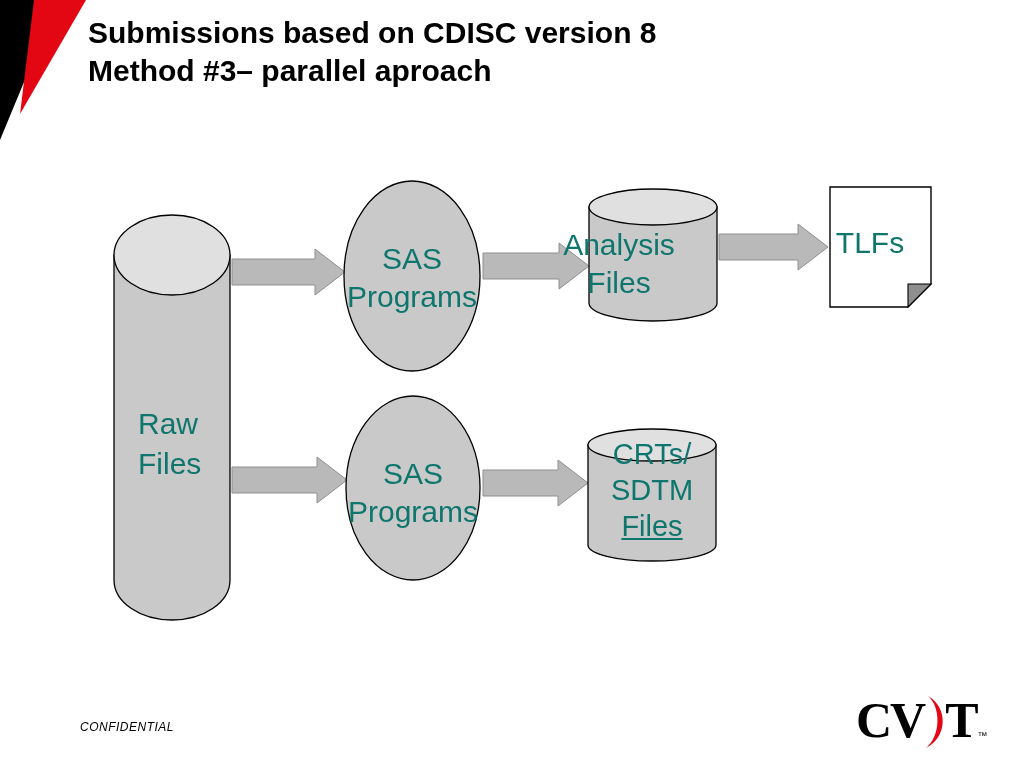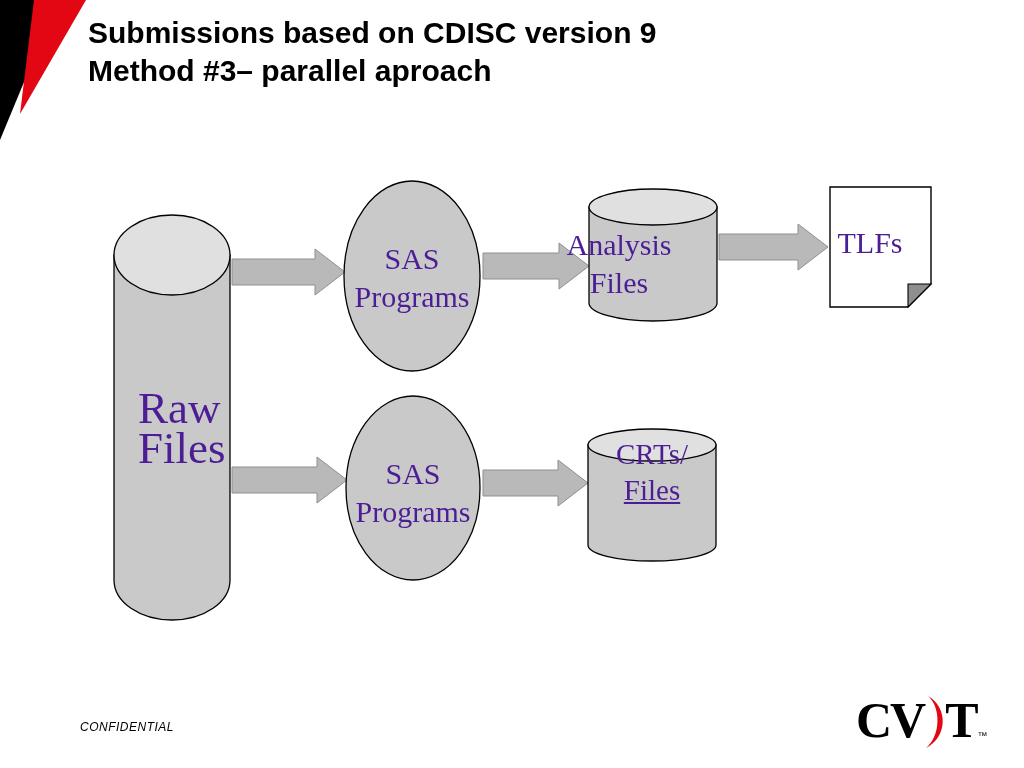--- a/index.html
+++ b/index.html
@@ -15,25 +15,25 @@
   .arrow { fill:#b9b9b9; stroke:#8f8f8f; stroke-width:1; }
   .doc-main { fill:#ffffff; stroke:#000; stroke-width:1.4; }
   .doc-fold { fill:#8f8f8f; stroke:#000; stroke-width:1.1; }
 
   .title {
     position:absolute; left:88px; top:14px;
     font-weight:bold; font-size:30px; line-height:38px;
     font-family:"Liberation Sans", sans-serif;
   }
   .label {
-    position:absolute; font-family:Liberation Serif, serif;
-    font-size:30px; line-height:38px; color:#4c1d95;
+    position:absolute; font-family:Liberation Sans, sans-serif;
+    font-size:30px; line-height:38px; color:#0f766e;
   }
   .center { text-align:center; }
-  .lbl-raw   { left:138px; top:388px; line-height:40px; font-size:45px; }
+  .lbl-raw   { left:138px; top:404px; line-height:40px; font-size:30px; }
   .lbl-sas-top { left:344px; top:240px; width:136px; }
   .lbl-analysis { left:554px; top:226px; width:130px; }
   .lbl-tlfs  { left:830px; top:224px; width:80px; }
   .lbl-sas-bottom { left:345px; top:455px; width:136px; }
   .lbl-crts  { left:590px; top:436px; width:124px; font-size:29px; line-height:36px; }
   .underline { text-decoration:underline; }
 
   .footer {
     position:absolute; left:80px; top:720px;
     font-style:italic; font-size:12px; letter-spacing:0.5px;
@@ -80,21 +80,21 @@
       <ellipse class="shape-top" cx="652" cy="445" rx="64" ry="16"></ellipse>
     </g>
 
     <g>
       <path class="doc-main" d="M830,187 L931,187 L931,284 L908,307 L830,307 Z"></path>
       <path class="doc-fold" d="M931,284 L908,284 L908,307 Z"></path>
     </g>
   </svg>
 
   <div class="title">
-    <div>Submissions based on CDISC version 9</div>
+    <div>Submissions based on CDISC version 8</div>
     <div>Method #3– parallel aproach</div>
   </div>
 
   <div class="label lbl-raw">
     <div>Raw</div>
     <div>Files</div>
   </div>
 
   <div class="label center lbl-sas-top">
     <div>SAS</div>
@@ -110,20 +110,21 @@
     <div>TLFs</div>
   </div>
 
   <div class="label center lbl-sas-bottom">
     <div>SAS</div>
     <div>Programs</div>
   </div>
 
   <div class="label center lbl-crts">
     <div>CRTs/</div>
+    <div>SDTM</div>
     <div class="underline">Files</div>
   </div>
 
   <div class="footer">CONFIDENTIAL</div>
 
   <div class="logo">
     <span class="logo-text">CV</span>
     <svg class="logo-swoosh" width="26" height="56" viewBox="0 0 26 56">
       <path d="M3,54 C18,42 18,13 5,2 C25,13 25,43 3,54 Z" fill="#e30613"></path>
     </svg>

